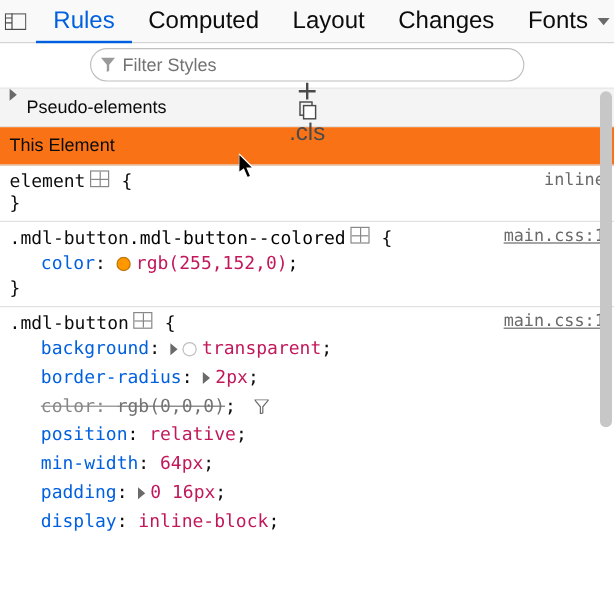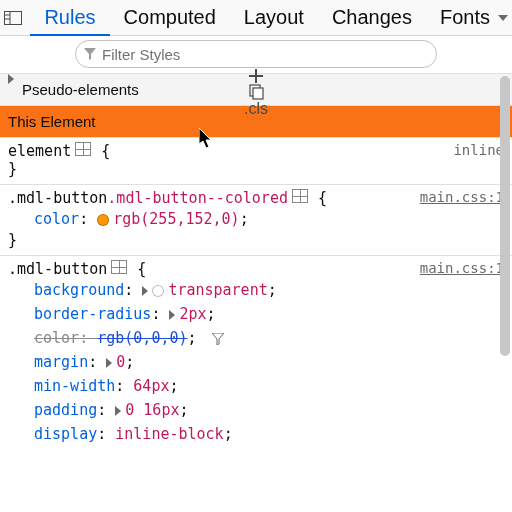--- a/index.html
+++ b/index.html
@@ -51,59 +51,59 @@
   .filter-wrap {
     flex:0 0 auto; width: 362px;
     display:flex; align-items:center;
     border:1px solid #c0c0c0; border-radius:14px;
     height:28px; padding:0 8px; color:#737373; background:#fff;
     cursor:text;
   }
   .filter-wrap svg { margin-right:6px; }
   .toolbar .spacer { flex:1; }
   .toolbtn { width:30px; height:28px; display:flex; align-items:center; justify-content:center; cursor:pointer; color:#4a4a4a;}
-  .cls-btn { font-size:16px; color:#4a4a4a; padding:0 6px; cursor:pointer; }
+  .cls-btn { font-size:20px; color:#4a4a4a; padding:0 6px; cursor:pointer; }
   
   .section-head, .this-el {
     width:100%; height:32px; line-height:32px; padding:0 8px;
     border-bottom:1px solid #e0e0e0; background:#fff;
   }
   .section-head { background:#f4f4f4; display:flex; align-items:flex-start; }
   .section-head .tri-right {
     width:0;height:0;border-top:5px solid transparent;border-bottom:5px solid transparent;
     border-left:6px solid #6a6a6a; margin-right:8px;
   }
   .this-el { background:#f97316; }
   
   .rule {
     position:relative; padding:4px 8px 6px 8px;
     border-bottom:1px solid #e0e0e0;
   }
   .rule .selline { display:flex; align-items:flex-start; }
   .rule .selector { color:#0c0c0d; }
-  .rule .selector .sel-live { color:#be185d; }
+  .rule .selector .sel-live { color:#000000; }
   .rule .openbrace { margin-left:6px; }
   .rule .source { margin-left:auto; color:#6a6a6a; font-size:14px; text-decoration:underline; }
   .rule .source.inline { text-decoration:none; }
   .grid-icon {
     display:inline-flex; width:16px; height:14px; margin:0 4px;
     position:relative; border:1px solid #888;
   }
   .grid-icon::before, .grid-icon::after {
     content:""; position:absolute; background:#888;
   }
   .grid-icon::before { left:50%; top:0; width:1px; height:100%; }
   .grid-icon::after  { top:50%; left:0; height:1px; width:100%; }
   .decls { padding-left: 26px; }
   .decl { line-height:24px; }
   .decl .prop { color:#0060df; }
   .decl .val  { color:#c2185b; }
   .decl .punc { color:#0c0c0d; }
   .decl.over .prop, .decl.over .val, .decl.over .punc.colon { text-decoration: line-through; color:#888; }
-  .decl.over .val { color:#1d4ed8; }
+  .decl.over .val { color:#737373; }
   .expander {
     display:inline-block; width:0;height:0; vertical-align:middle;
     border-top:5px solid transparent; border-bottom:5px solid transparent;
     border-left:6px solid #6a6a6a; margin-right:4px;
   }
   .swatch {
     display:inline-block; width:12px; height:12px; border-radius:50%;
     border:1px solid rgba(0,0,0,.25); vertical-align:middle; margin-right:4px;
   }
   .swatch.white { background:#fff; }
@@ -210,21 +210,21 @@
     </div>
     <div class="decl over">
       <span class="prop">color</span><span class="punc colon">: </span><span class="val">rgb(0,0,0)</span><span class="punc">;</span>
       <span class="filter-icon">
           <svg width="12" height="12" viewBox="0 0 12 12">
             <path d="M0 0 H12 L7 6 V11 L5 12 V6 Z" fill="none" stroke="#6a6a6a"></path>
           </svg>
         </span>
     </div>
     <div class="decl">
-      <span class="prop">margin</span><span class="punc colon">: </span><span class="expander"></span><span class="val">0</span><span class="punc">;</span>
+      <span class="prop">position</span><span class="punc colon">: </span><span class="val">relative</span><span class="punc">;</span>
     </div>
     <div class="decl">
       <span class="prop">min-width</span><span class="punc colon">: </span><span class="val">64px</span><span class="punc">;</span>
     </div>
     <div class="decl">
       <span class="prop">padding</span><span class="punc colon">: </span><span class="expander"></span><span class="val">0 16px</span><span class="punc">;</span>
     </div>
     <div class="decl">
       <span class="prop">display</span><span class="punc colon">: </span><span class="val">inline-block</span><span class="punc">;</span>
     </div>

